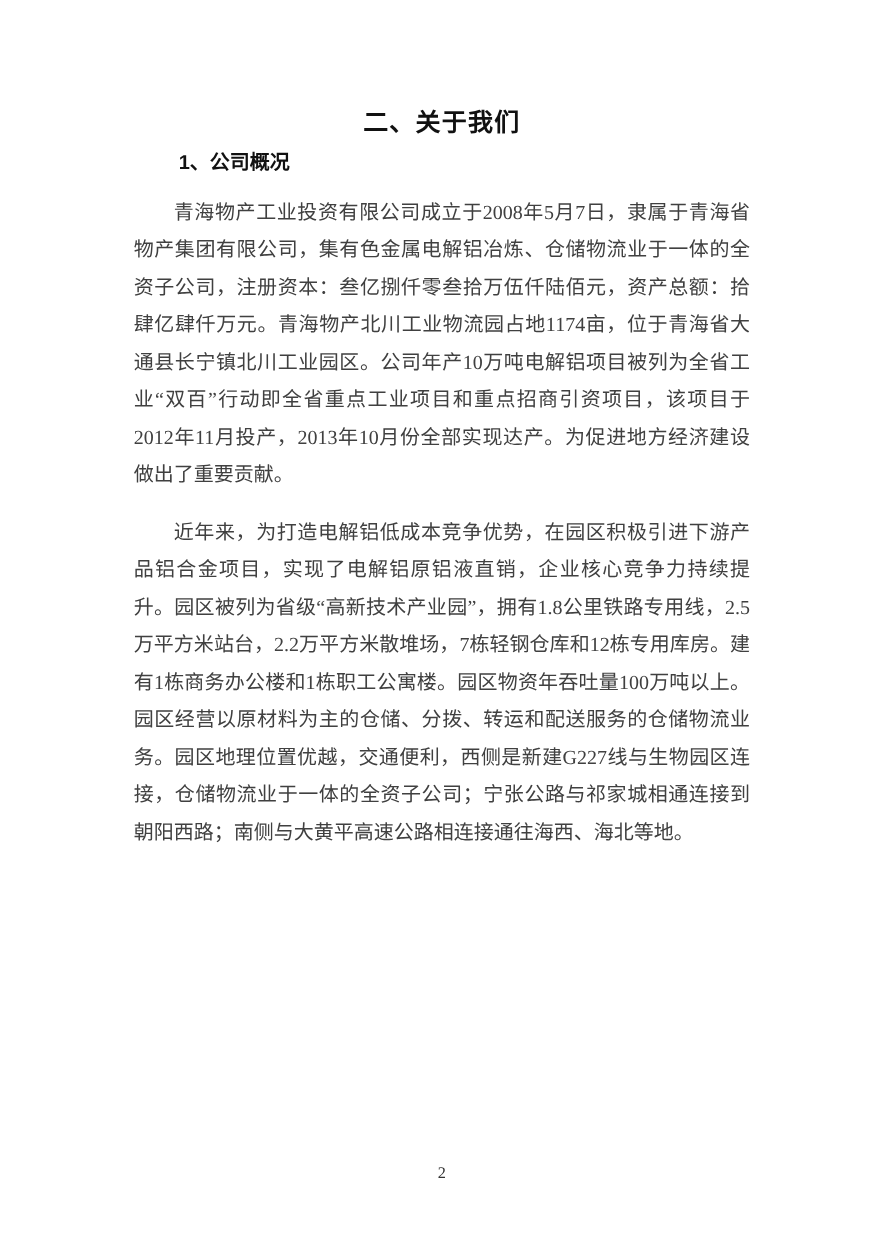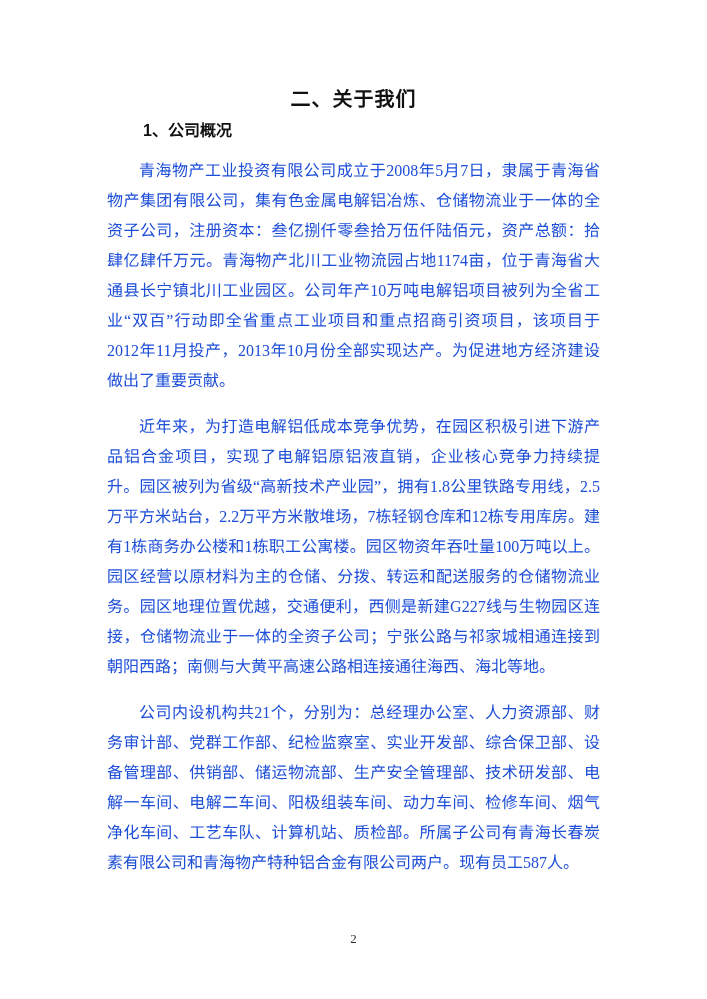--- a/index.html
+++ b/index.html
@@ -37,21 +37,21 @@
     line-height: 22px;
     color: #111111;
   }
   .body-paragraph {
     margin: 14px 0 0 0;
     font-size: 16px;
     line-height: 30px;
     text-align: justify;
     text-justify: inter-ideograph;
     text-indent: 2em;
-    color: #1d4ed8;
+    color: #404040;
   }
   .body-paragraph + .body-paragraph {
     margin-top: 16px;
   }
   .page-footer {
     position: absolute;
     left: 0;
     right: 0;
     bottom: 52px;
     text-align: center;
@@ -68,19 +68,18 @@
 <div class="page">
 
   <h1 class="doc-title">二、关于我们</h1>
 
   <h2 class="section-heading">1、公司概况</h2>
 
   <p class="body-paragraph">青海物产工业投资有限公司成立于2008年5月7日，隶属于青海省物产集团有限公司，集有色金属电解铝冶炼、仓储物流业于一体的全资子公司，注册资本：叁亿捌仟零叁拾万伍仟陆佰元，资产总额：拾肆亿肆仟万元。青海物产北川工业物流园占地1174亩，位于青海省大通县长宁镇北川工业园区。公司年产10万吨电解铝项目被列为全省工业“双百”行动即全省重点工业项目和重点招商引资项目，该项目于2012年11月投产，2013年10月份全部实现达产。为促进地方经济建设做出了重要贡献。</p>
 
   <p class="body-paragraph">近年来，为打造电解铝低成本竞争优势，在园区积极引进下游产品铝合金项目，实现了电解铝原铝液直销，企业核心竞争力持续提升。园区被列为省级“高新技术产业园”，拥有1.8公里铁路专用线，2.5万平方米站台，2.2万平方米散堆场，7栋轻钢仓库和12栋专用库房。建有1栋商务办公楼和1栋职工公寓楼。园区物资年吞吐量100万吨以上。园区经营以原材料为主的仓储、分拨、转运和配送服务的仓储物流业务。园区地理位置优越，交通便利，西侧是新建G227线与生物园区连接，仓储物流业于一体的全资子公司；宁张公路与祁家城相通连接到朝阳西路；南侧与大黄平高速公路相连接通往海西、海北等地。</p>
 
-  <p class="body-paragraph">公司内设机构共21个，分别为：总经理办公室、人力资源部、财务审计部、党群工作部、纪检监察室、实业开发部、综合保卫部、设备管理部、供销部、储运物流部、生产安全管理部、技术研发部、电解一车间、电解二车间、阳极组装车间、动力车间、检修车间、烟气净化车间、工艺车队、计算机站、质检部。所属子公司有青海长春炭素有限公司和青海物产特种铝合金有限公司两户。现有员工587人。</p>
 
   <div class="page-footer">
     <span class="page-number">2</span>
   </div>
 
 </div>
 
 </body></html>

